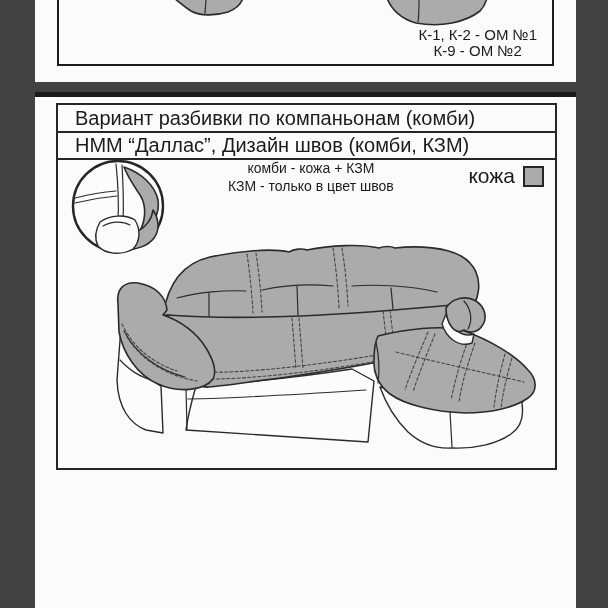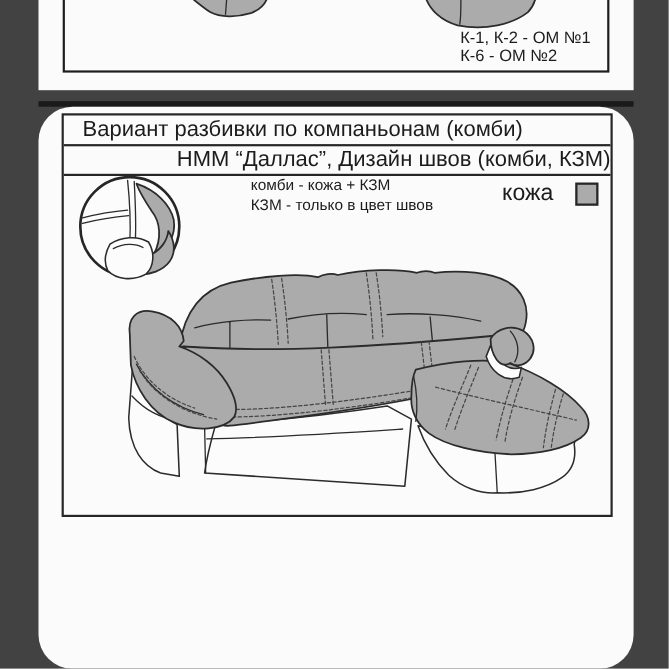--- a/index.html
+++ b/index.html
@@ -4,47 +4,47 @@
 <style>
   html,body{margin:0;padding:0;}
   .screen{
     position:relative;width:608px;height:608px;overflow:hidden;
     background:var(--frame,#424242);
     font-family:"Liberation Sans","DejaVu Sans",sans-serif;
     color:#1c1c1c;
   }
   .page{position:absolute;left:35px;width:541px;background:var(--paper,#fbfbfb);}
   .page-top{top:0;height:82px;}
-  .page-main{top:97px;height:511px;border-radius:31px;}
+  .page-main{top:97px;height:511px;}
   .separator-bar{position:absolute;left:35px;top:92px;width:541px;height:5px;background:var(--sep,#1a1a1a);}
   .topbox{
     position:absolute;left:22px;top:-10px;width:497px;height:76px;
     border:2px solid #1d1d1d;background:transparent;box-sizing:border-box;
   }
   .topbox-note{
-    position:absolute;right:39px;top:27px;text-align:left;
+    position:absolute;right:39px;top:27px;text-align:center;
     font-size:15px;line-height:15.5px;white-space:nowrap;
   }
   .frag-svg{position:absolute;left:0;top:0;pointer-events:none;}
   .panel{
     position:absolute;left:21px;top:6px;width:501px;height:367px;
     border:2px solid #262626;box-sizing:border-box;background:transparent;
   }
   .title-row{
     height:26px;border-bottom:2px solid #262626;
     font-size:20px;line-height:26px;padding-left:17px;
     white-space:nowrap;overflow:hidden;
   }
-  .title-row.second{border-bottom:2px solid #262626;height:25px;line-height:25px;text-align:right;}
+  .title-row.second{border-bottom:2px solid #262626;height:25px;line-height:25px;}
   .legend-note{
     position:absolute;left:170px;top:55px;
-    font-size:14px;line-height:17.5px;white-space:nowrap;
+    font-size:14px;line-height:17.5px;white-space:nowrap;text-align:center;
   }
   .legend{position:absolute;left:376px;top:60px;width:110px;}
-  .legend-row{display:flex;align-items:center;justify-content:flex-end;gap:20px;height:22px;margin-bottom:4px;}
+  .legend-row{display:flex;align-items:center;justify-content:flex-end;gap:8px;height:22px;margin-bottom:4px;}
   .legend-label{font-size:21px;line-height:22px;}
   .swatch{width:17px;height:17px;border:2px solid #262626;flex:0 0 auto;}
   .draw-svg{position:absolute;left:0;top:0;pointer-events:none;}
   .ln  {fill:none;stroke:var(--outline,#2b2b2b);stroke-width:1.2;stroke-linecap:round;}
   .st  {fill:none;stroke:#454545;stroke-width:1.1;stroke-dasharray:3 2.2;stroke-linecap:round;}
   .gray {fill:var(--leather,#ababab);stroke:var(--outline,#2b2b2b);stroke-width:1.6;stroke-linejoin:round;}
   .white{fill:var(--paper2,#fcfcfc);stroke:var(--outline,#2b2b2b);stroke-width:1.4;stroke-linejoin:round;}
 </style>
 </head>
 <body>
@@ -54,21 +54,21 @@
   <div class="page page-top">
     <svg class="frag-svg" width="541" height="82" viewBox="35 0 541 82">
       <path class="gray" d="M 174,-2 L 243,-2 C 241,4 236,9 228,12 C 215,16 200,16 191,11 C 185,7 179,2 174,-2 Z"></path>
       <path class="ln" d="M 206,0 L 205,13"></path>
       <path class="gray" d="M 387,-2 C 391,9 401,19 416,23 C 441,28 466,22 480,11 C 484,7 486,2 487,-2 Z"></path>
       <path class="ln" d="M 419,0 C 419,9 419,16 418,22"></path>
     </svg>
     <div class="topbox"></div>
     <div class="topbox-note">
       <div>К-1, К-2 - ОМ №1</div>
-      <div>К-6 - ОМ №2</div>
+      <div>К-9 - ОМ №2</div>
     </div>
   </div>
 
   <div class="separator-bar"></div>
 
   <div class="page page-main">
 
     <div class="panel">
       <div class="title-row">Вариант разбивки по компаньонам (комби)</div>
       <div class="title-row second">НММ “Даллас”, Дизайн швов (комби, КЗМ)</div>

